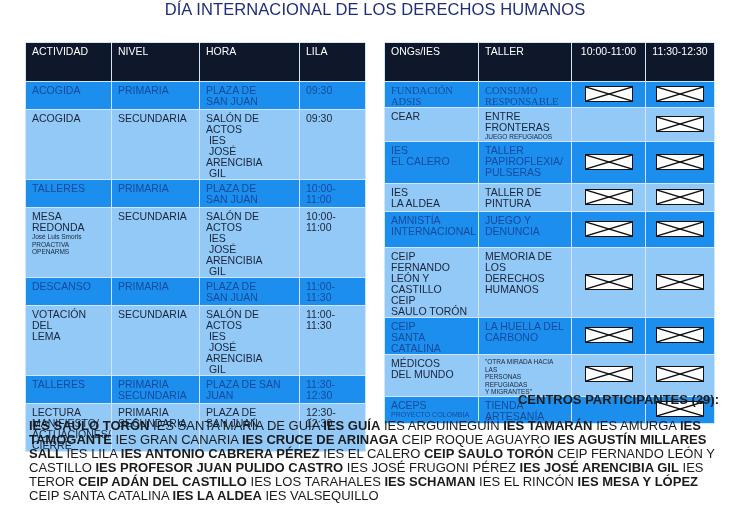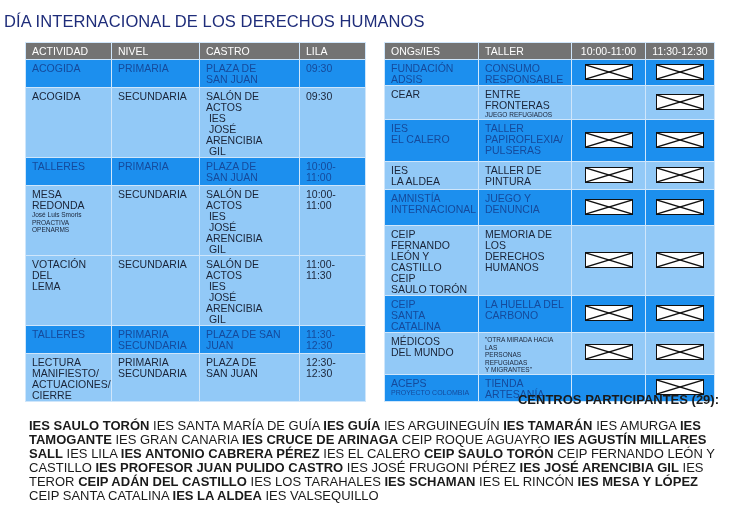--- a/index.html
+++ b/index.html
@@ -1,33 +1,33 @@
 <!DOCTYPE html>
 <html><head>
 <meta charset="utf-8">
 <style>
   * { box-sizing: border-box; margin: 0; padding: 0; }
   body {
     width: 740px; height: 523px; background: #ffffff; position: relative;
     font-family: "Liberation Sans", sans-serif; overflow: hidden;
   }
   .title {
-    position: absolute; left: 0; top: 12px; width: 740px; text-align: left;
+    position: absolute; left: 0; top: 0; width: 740px; text-align: center;
     font-size: 16.5px; color: #1f2d7a; letter-spacing: 0.1px;
-    padding-left: 4px;
+    padding-left: 10px;
   }
   table.grid {
     position: absolute; border-collapse: collapse; table-layout: fixed;
   }
   table.grid td, table.grid th {
     border: 1px solid #cfe6fb; vertical-align: top; text-align: left;
     font-weight: normal; padding: 3px 6px 0 6px; line-height: 11px;
     font-size: 10.5px;
   }
-  .hdr th { background: #737373; color: #ffffff; height: 17px; padding-top: 5px; font-size: 11px; }
+  .hdr th { background: #0f172a; color: #ffffff; height: 39px; padding-top: 5px; font-size: 11px; }
   tr.dark td { background: #1c8fee; color: #154a9b; }
   tr.light td { background: #92c9f7; color: #1a2438; }
   .small { font-size: 7px; line-height: 8px; display: block; }
   .smaller { font-size: 6.5px; line-height: 7.5px; display: block; }
   #left { left: 25px; top: 42px; width: 340px; }
   #right { left: 384px; top: 42px; width: 330px; }
   .xcell { text-align: center !important; vertical-align: middle !important; padding: 0 !important; }
   .xbox {
     display: inline-block; width: 48px; height: 16px; background: #ffffff;
     border: 1.5px solid #111; position: relative;
@@ -51,21 +51,21 @@
   <colgroup>
       <col style="width:86px">
       <col style="width:88px">
       <col style="width:100px">
       <col style="width:66px">
     </colgroup>
   <thead>
     <tr class="hdr">
       <th>ACTIVIDAD</th>
       <th>NIVEL</th>
-      <th>CASTRO</th>
+      <th>HORA</th>
       <th>LILA</th>
     </tr>
   </thead>
   <tbody id="left-body">
       <tr class="dark" style="height: 28px;">
         <td><span>ACOGIDA</span></td>
         <td>PRIMARIA</td>
         <td>PLAZA DE<br>SAN JUAN</td>
         <td>09:30</td>
       </tr>
@@ -79,20 +79,26 @@
         <td><span>TALLERES</span></td>
         <td>PRIMARIA</td>
         <td>PLAZA DE<br>SAN JUAN</td>
         <td>10:00-11:00</td>
       </tr>
       <tr class="light" style="height: 49px;">
         <td><span>MESA<br>REDONDA</span><span class="smaller">José Luis Smoris<br>PROACTIVA OPENARMS</span></td>
         <td>SECUNDARIA</td>
         <td>SALÓN DE ACTOS<br>&nbsp;IES<br>&nbsp;JOSÉ ARENCIBIA<br>&nbsp;GIL</td>
         <td>10:00-11:00</td>
+      </tr>
+      <tr class="dark" style="height: 28px;">
+        <td><span>DESCANSO</span></td>
+        <td>PRIMARIA</td>
+        <td>PLAZA DE<br>SAN JUAN</td>
+        <td>11:00-11:30</td>
       </tr>
       <tr class="light" style="height: 49px;">
         <td><span>VOTACIÓN DEL<br>LEMA</span></td>
         <td>SECUNDARIA</td>
         <td>SALÓN DE ACTOS<br>&nbsp;IES<br>&nbsp;JOSÉ ARENCIBIA<br>&nbsp;GIL</td>
         <td>11:00-11:30</td>
       </tr>
       <tr class="dark" style="height: 28px;">
         <td><span>TALLERES</span></td>
         <td>PRIMARIA<br>SECUNDARIA</td>
@@ -117,21 +123,21 @@
     </colgroup>
   <thead>
     <tr class="hdr">
       <th>ONGs/IES</th>
       <th>TALLER</th>
       <th class="c">10:00-11:00</th>
       <th class="c">11:30-12:30</th>
     </tr>
   </thead>
   <tbody id="right-body">
-      <tr class="dark" style="height: 16px;">
+      <tr class="dark" style="height: 16px; font-family: Liberation Serif, serif;">
         <td><span>FUNDACIÓN<br>ADSIS</span></td>
         <td><span>CONSUMO<br>RESPONSABLE</span></td>
         <td class="xcell"><span class="xbox"><svg viewBox="0 0 48 16" preserveAspectRatio="none">
               <line x1="0" y1="0" x2="48" y2="16" stroke="#111" stroke-width="1.5"></line>
               <line x1="0" y1="16" x2="48" y2="0" stroke="#111" stroke-width="1.5"></line>
             </svg></span></td>
         <td class="xcell"><span class="xbox"><svg viewBox="0 0 48 16" preserveAspectRatio="none">
               <line x1="0" y1="0" x2="48" y2="16" stroke="#111" stroke-width="1.5"></line>
               <line x1="0" y1="16" x2="48" y2="0" stroke="#111" stroke-width="1.5"></line>
             </svg></span></td>

